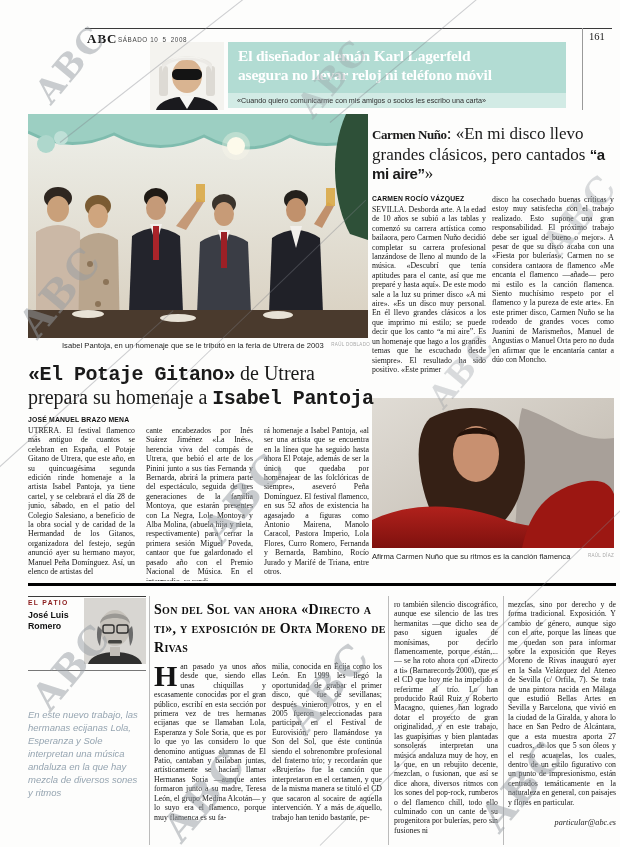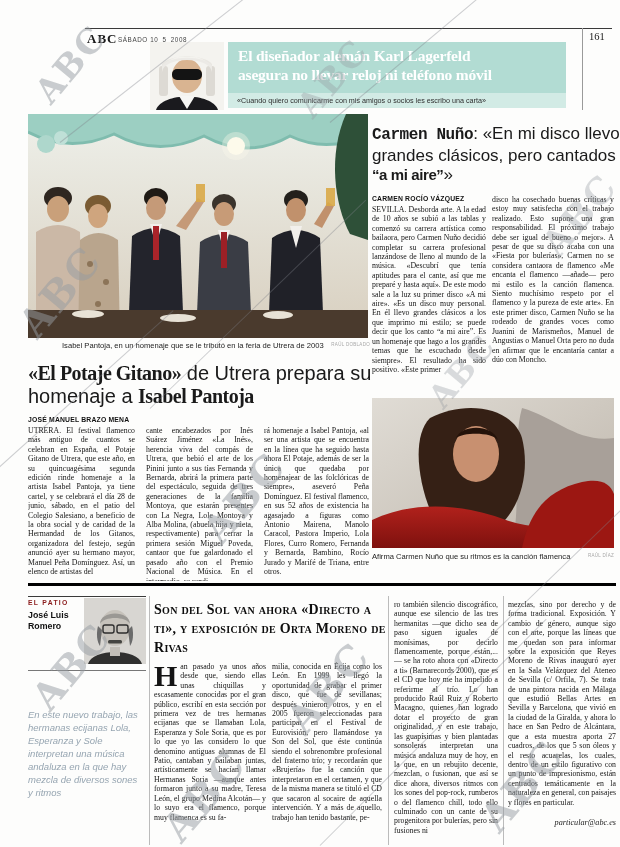--- a/index.html
+++ b/index.html
@@ -23,24 +23,24 @@
   .banner-quote{position:absolute;left:0;right:0;bottom:0;height:15px;background:rgba(255,255,255,.42);
         color:#2e2e2e;font:7.2px/15px "Liberation Sans",sans-serif;padding-left:9px;white-space:nowrap;overflow:hidden;}
 
   
   .photo{position:absolute;overflow:hidden;}
   .caption{position:absolute;font:7.6px "Liberation Sans",sans-serif;color:#1c1c1c;}
   .credit{position:absolute;font:4.5px "Liberation Sans",sans-serif;color:#a7a7a7;letter-spacing:.3px;}
 
   
   .potaje-headline{left:28px;top:362px;width:348px;font-size:20px;line-height:23px;}
-  .hl-sb{font-family:Liberation Serif, serif;font-weight:700;letter-spacing:-.5px;}
-  .hl-sr{font-family:Liberation Sans, sans-serif;font-weight:400;}
+  .hl-sb{font-family:Liberation Mono, monospace;font-weight:700;letter-spacing:-.5px;}
+  .hl-sr{font-family:Liberation Serif, serif;font-weight:400;}
   .nuno-headline{left:372px;top:124px;width:248px;font-size:17px;line-height:19.5px;}
-  .nuno-name{font-family:Liberation Mono, monospace;font-weight:700;font-size:16px;letter-spacing:-.4px;}
+  .nuno-name{font-family:Liberation Serif, serif;font-weight:700;font-size:13px;letter-spacing:-.4px;}
   .nuno-quote{font-family:"Liberation Sans",sans-serif;font-weight:700;font-size:15px;letter-spacing:-.4px;}
 
   
   .byline{font:bold 6.8px "Liberation Sans",sans-serif;letter-spacing:.2px;margin-bottom:3px;color:#111;}
   .body-col{position:absolute;font:7.8px/9.4px "Liberation Serif",serif;text-align:justify;
         color:#141414;overflow:hidden;}
 
   
   .kicker{left:28px;top:599px;font:bold 6.8px "Liberation Sans",sans-serif;color:#8a1b1b;letter-spacing:1.3px;}
   .author{left:28px;top:610px;width:52px;font:bold 8.8px/10.5px "Liberation Sans",sans-serif;color:#111;}

